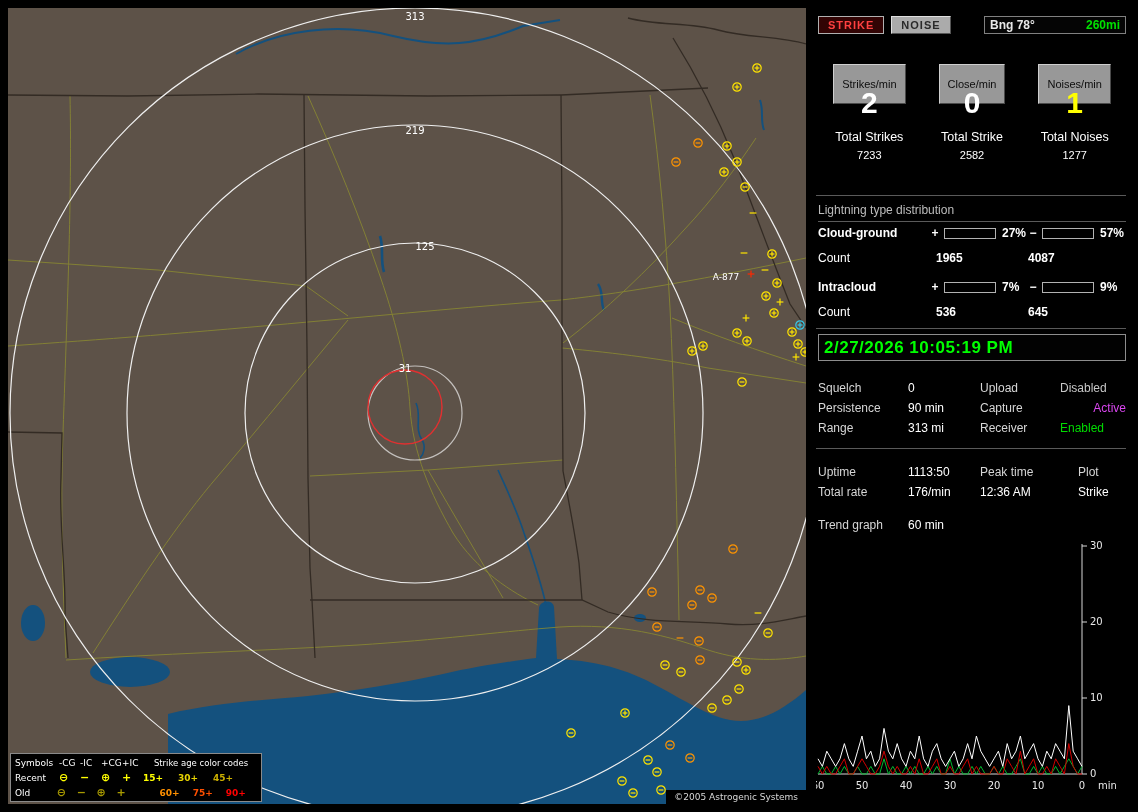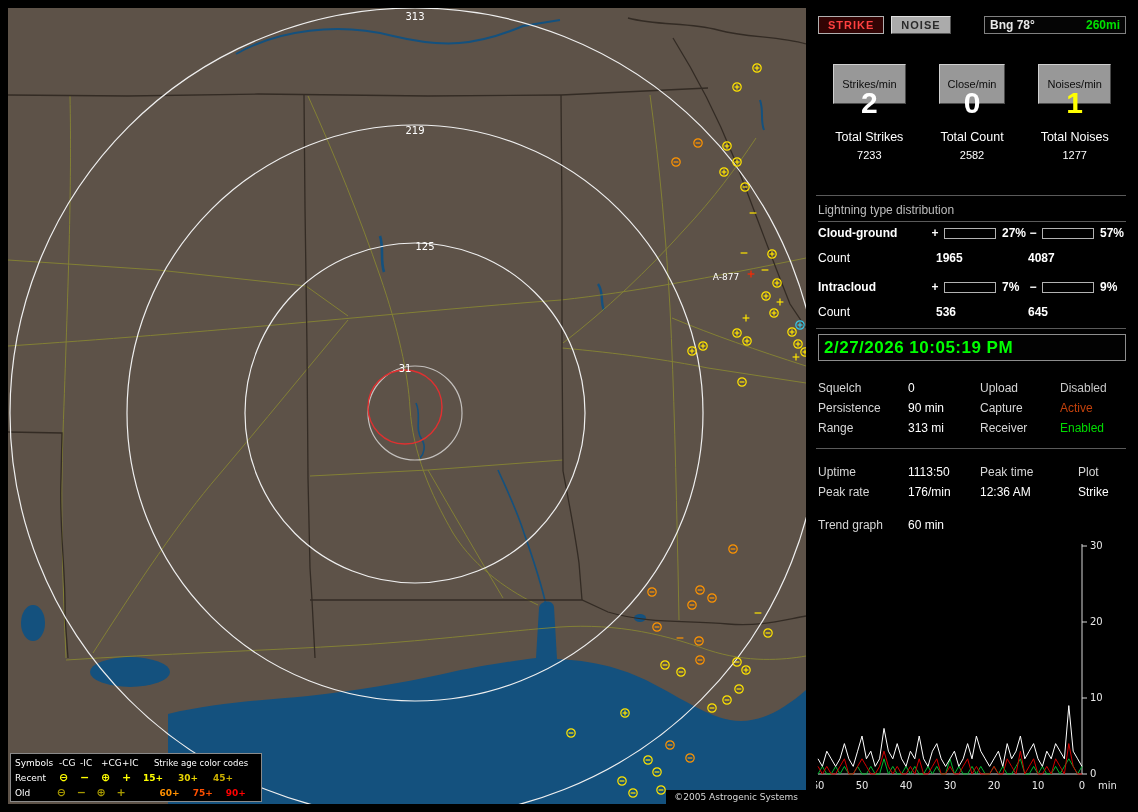--- a/index.html
+++ b/index.html
@@ -418,21 +418,21 @@
   </div>
 
   <div class="pa p-nums cols3">
     <div class="col"><span class="bignum" style="color: rgb(255, 255, 255);">2</span></div>
     <div class="col"><span class="bignum" style="color: rgb(255, 255, 255);">0</span></div>
     <div class="col"><span class="bignum" style="color: rgb(255, 255, 0);">1</span></div>
   </div>
 
   <div class="pa p-totlabels cols3">
     <div class="col">Total Strikes</div>
-    <div class="col">Total Count</div>
+    <div class="col">Total Strike</div>
     <div class="col">Total Noises</div>
   </div>
   <div class="pa p-totvals cols3">
     <div class="col">7233</div>
     <div class="col">2582</div>
     <div class="col">1277</div>
   </div>
 
   <div class="hr" style="top:187px"></div>
   <div class="pa p-disttitle">Lightning type distribution</div>
@@ -476,40 +476,40 @@
     <div class="kv-row">
       <span class="k1 lbl">Squelch</span>
       <span class="v1 val" style="color: rgb(255, 255, 255);">0</span>
       <span class="k2 lbl">Upload</span>
       <span class="v2 val" style="color: rgb(200, 200, 200);">Disabled</span>
     </div>
     <div class="kv-row">
       <span class="k1 lbl">Persistence</span>
       <span class="v1 val" style="color: rgb(255, 255, 255);">90 min</span>
       <span class="k2 lbl">Capture</span>
-      <span class="v2 val" style="color: #c2410c;">Active</span>
+      <span class="v2 val" style="color: #d946ef; text-align: right;">Active</span>
     </div>
     <div class="kv-row">
       <span class="k1 lbl">Range</span>
       <span class="v1 val" style="color: rgb(255, 255, 255);">313 mi</span>
       <span class="k2 lbl">Receiver</span>
       <span class="v2 val" style="color: rgb(0, 221, 0);">Enabled</span>
     </div>
   </div>
 
   <div class="hr" style="top:440px"></div>
   <div class="pa p-stats">
     <div class="kv-row">
       <span class="s1 lbl">Uptime</span>
       <span class="s2 val">1113:50</span>
       <span class="s3 lbl">Peak time</span>
       <span class="s4 lbl">Plot</span>
     </div>
     <div class="kv-row">
-      <span class="s1 lbl">Peak rate</span>
+      <span class="s1 lbl">Total rate</span>
       <span class="s2 val">176/min</span>
       <span class="s3 val">12:36 AM</span>
       <span class="s4 val">Strike</span>
     </div>
   </div>
 
   <div class="pa p-trendlabel kv-row">
     <span class="k1 lbl">Trend graph</span>
     <span class="val">60 min</span>
   </div>

